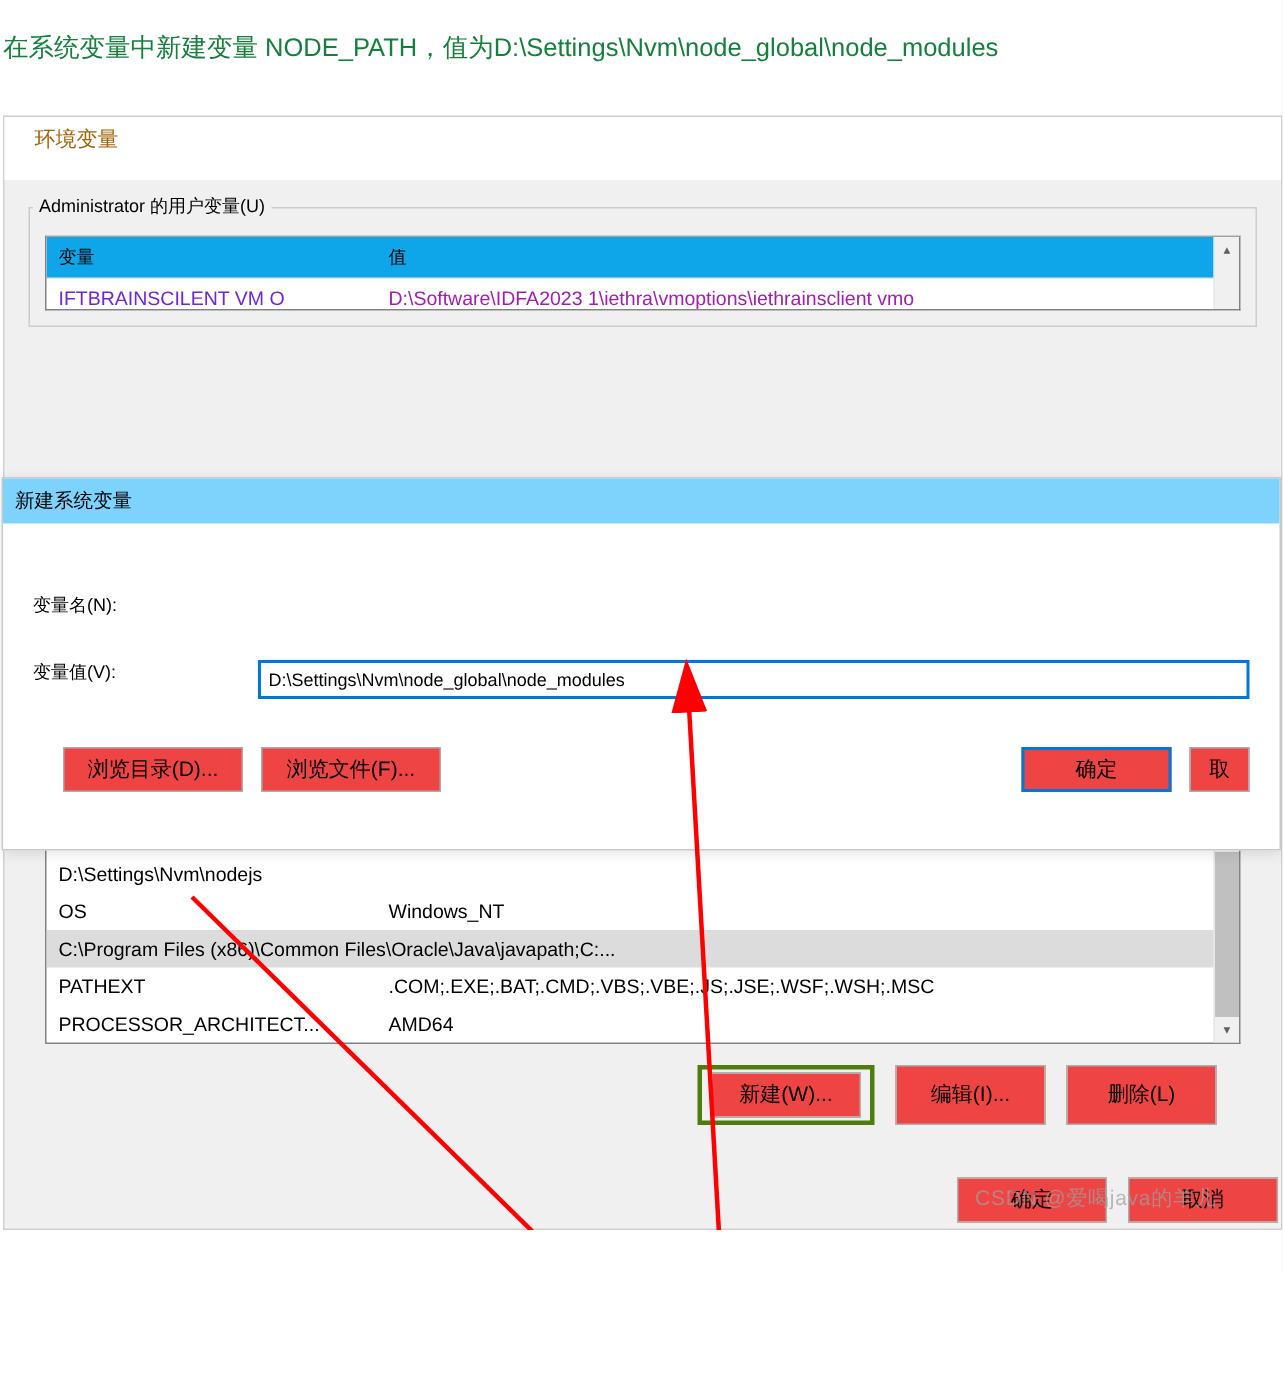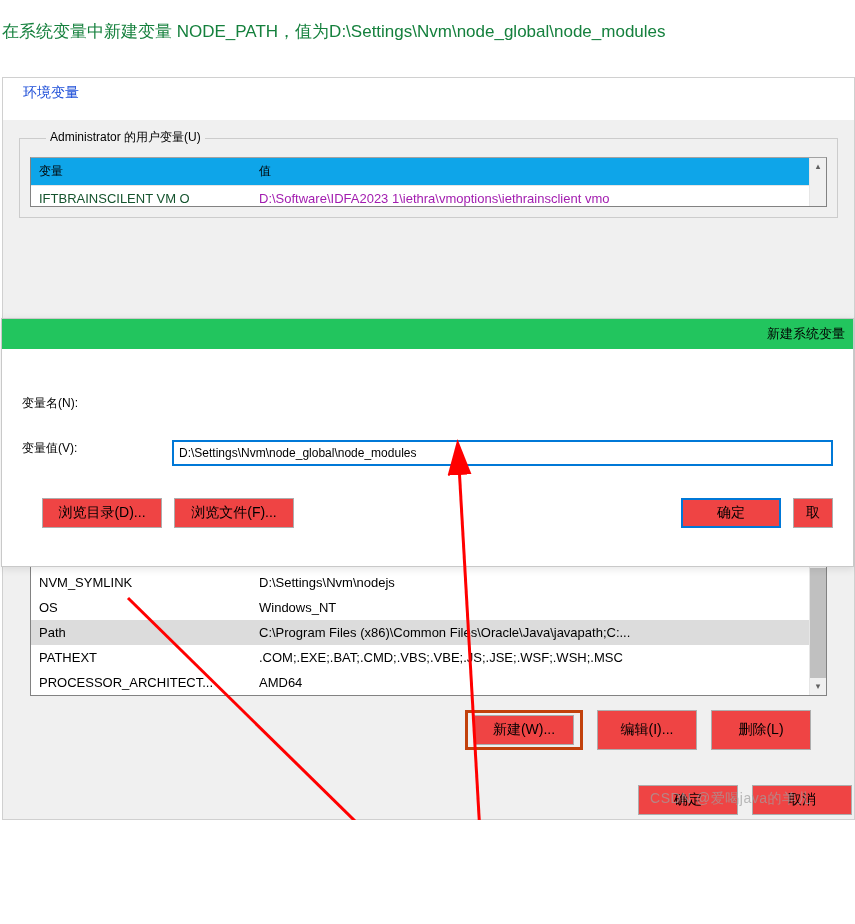--- a/index.html
+++ b/index.html
@@ -24,33 +24,33 @@
       background: #f0f0f0;
       border: 1px solid #d0d0d0;
       margin-top: 30px;
       margin-left: 2px;
       position: relative;
     }
     .dialog-title {
       background: #ffffff;
       font-size: 14px;
       padding: 6px 20px 18px 20px;
-      color: #1d4ed8;
+      color: #a16207;
     }
     .group-box {
       margin: 18px 16px 6px 16px;
       border: 1px solid #cccccc;
       background: #f0f0f0;
       position: relative;
       padding: 10px;
     }
     .group-label {
       position: absolute;
       top: -10px;
-      left: 26px;
+      left: 2px;
       background: #f0f0f0;
       padding: 0 4px;
       font-size: 12px;
     }
     .sys-group-label {
       top: -12px;
       left: -2px;
       padding: 4px 6px;
       border: 3px solid #ff0000;
       background: #f0f0f0;
@@ -130,22 +130,21 @@
       left: -2px;
       right: 0;
       background: #ffffff;
       border: 1px solid #c9c9c9;
       box-shadow: 0 2px 8px rgba(0,0,0,0.1);
       z-index: 10;
     }
     .new-var-title {
       padding: 6px 8px;
       font-size: 13px;
-      background: #22c55e;
-      text-align: right;
+      background: #7dd3fc;
     }
     .new-var-body {
       padding: 46px 20px 20px 20px;
     }
     .form-row {
       display: flex;
       align-items: flex-start;
       margin-bottom: 28px;
     }
     .form-label {
@@ -225,21 +224,21 @@
 
   <div class="group-box">
     <div class="group-label">Administrator 的用户变量(U)</div>
     <div class="table-container">
       <div class="table-header">
         <div class="th col-var">变量</div>
         <div class="th col-val">值</div>
       </div>
       <div class="table-body">
         <div class="tr">
-          <div class="td col-var" style="color:#14532d">IFTBRAINSCILENT VM O</div>
+          <div class="td col-var" style="color:#6d28d9">IFTBRAINSCILENT VM O</div>
           <div class="td col-val" style="color:#a21caf">D:\Software\IDFA2023 1\iethra\vmoptions\iethrainsclient vmo</div>
         </div>
       </div>
       <div class="scrollbar-v">
         <div class="scroll-arrow">▴</div>
         <div class="scroll-track"></div>
       </div>
     </div>
   </div>
 
@@ -275,49 +274,47 @@
       <div class="table-body" id="sys-rows">
           <div class="tr">
             <div class="td sys-col-var">NUMBER_OF_PROCESSORS</div>
             <div class="td sys-col-val">8</div>
           </div>
           <div class="tr">
             <div class="td sys-col-var">NVM_HOME</div>
             <div class="td sys-col-val">D:\Settings\Nvm</div>
           </div>
           <div class="tr">
-            <div class="td sys-col-var">NVM_SYMLINK</div>
             <div class="td sys-col-val">D:\Settings\Nvm\nodejs</div>
           </div>
           <div class="tr">
             <div class="td sys-col-var">OS</div>
             <div class="td sys-col-val">Windows_NT</div>
           </div>
           <div class="tr selected">
-            <div class="td sys-col-var">Path</div>
             <div class="td sys-col-val">C:\Program Files (x86)\Common Files\Oracle\Java\javapath;C:...</div>
           </div>
           <div class="tr">
             <div class="td sys-col-var">PATHEXT</div>
             <div class="td sys-col-val">.COM;.EXE;.BAT;.CMD;.VBS;.VBE;.JS;.JSE;.WSF;.WSH;.MSC</div>
           </div>
           <div class="tr">
             <div class="td sys-col-var">PROCESSOR_ARCHITECT...</div>
             <div class="td sys-col-val">AMD64</div>
           </div>
         </div>
       <div class="scrollbar-v">
         <div class="scroll-arrow">▴</div>
         <div class="scroll-track"></div>
         <div class="scroll-thumb" style="height:110px;margin-top:-130px"></div>
         <div class="scroll-arrow">▾</div>
       </div>
     </div>
     <div class="btn-row-bottom">
-      <div style="position:relative;border:3px solid #c2410c;padding:2px 6px;">
+      <div style="position:relative;border:3px solid #4d7c0f;padding:2px 6px;">
         <button class="btn">新建(W)...</button>
       </div>
       <button class="btn">编辑(I)...</button>
       <button class="btn">删除(L)</button>
     </div>
   </div>
 
   <div class="bottom-buttons">
     <button class="btn">确定</button>
     <button class="btn">取消</button>

